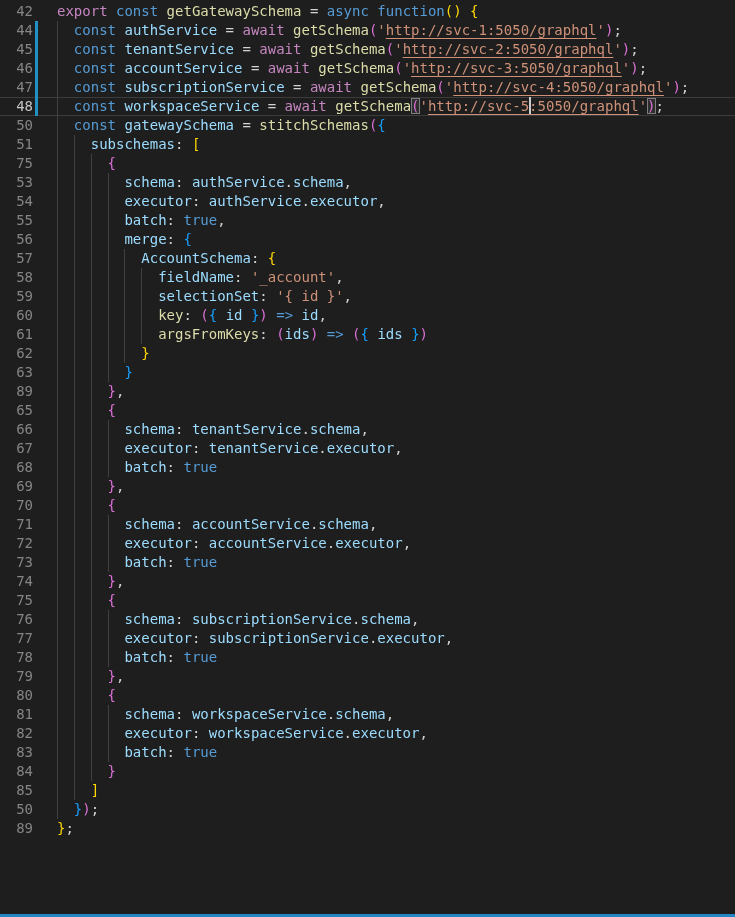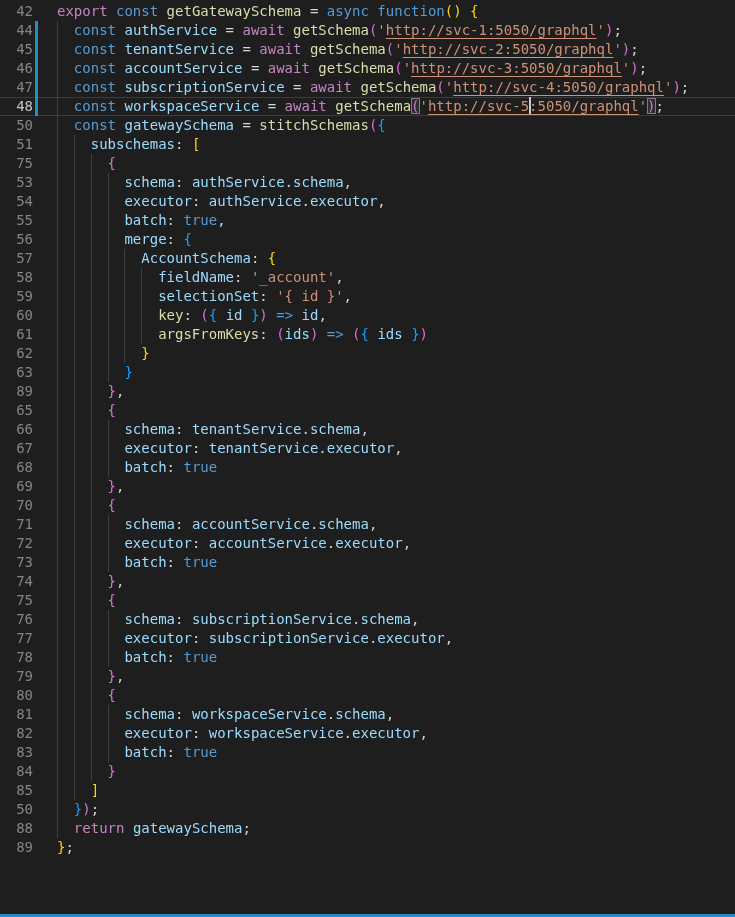--- a/index.html
+++ b/index.html
@@ -66,16 +66,15 @@
     <div class="line"><span class="num">77</span><span class="guide" style="left: calc(0ch + 57px);"></span><span class="guide" style="left: calc(2ch + 57px);"></span><span class="guide" style="left: calc(4ch + 57px);"></span><span class="guide" style="left: calc(6ch + 57px);"></span><span class="t pu">        </span><span class="t vr">executor</span><span class="t pu">: </span><span class="t vr">subscriptionService</span><span class="t pu">.</span><span class="t vr">executor</span><span class="t pu">,</span></div>
     <div class="line"><span class="num">78</span><span class="guide" style="left: calc(0ch + 57px);"></span><span class="guide" style="left: calc(2ch + 57px);"></span><span class="guide" style="left: calc(4ch + 57px);"></span><span class="guide" style="left: calc(6ch + 57px);"></span><span class="t pu">        </span><span class="t vr">batch</span><span class="t pu">: </span><span class="t kw2">true</span></div>
     <div class="line"><span class="num">79</span><span class="guide" style="left: calc(0ch + 57px);"></span><span class="guide" style="left: calc(2ch + 57px);"></span><span class="guide" style="left: calc(4ch + 57px);"></span><span class="t pu">      </span><span class="t b2">}</span><span class="t pu">,</span></div>
     <div class="line"><span class="num">80</span><span class="guide" style="left: calc(0ch + 57px);"></span><span class="guide" style="left: calc(2ch + 57px);"></span><span class="guide" style="left: calc(4ch + 57px);"></span><span class="t pu">      </span><span class="t b2">{</span></div>
     <div class="line"><span class="num">81</span><span class="guide" style="left: calc(0ch + 57px);"></span><span class="guide" style="left: calc(2ch + 57px);"></span><span class="guide" style="left: calc(4ch + 57px);"></span><span class="guide" style="left: calc(6ch + 57px);"></span><span class="t pu">        </span><span class="t vr">schema</span><span class="t pu">: </span><span class="t vr">workspaceService</span><span class="t pu">.</span><span class="t vr">schema</span><span class="t pu">,</span></div>
     <div class="line"><span class="num">82</span><span class="guide" style="left: calc(0ch + 57px);"></span><span class="guide" style="left: calc(2ch + 57px);"></span><span class="guide" style="left: calc(4ch + 57px);"></span><span class="guide" style="left: calc(6ch + 57px);"></span><span class="t pu">        </span><span class="t vr">executor</span><span class="t pu">: </span><span class="t vr">workspaceService</span><span class="t pu">.</span><span class="t vr">executor</span><span class="t pu">,</span></div>
     <div class="line"><span class="num">83</span><span class="guide" style="left: calc(0ch + 57px);"></span><span class="guide" style="left: calc(2ch + 57px);"></span><span class="guide" style="left: calc(4ch + 57px);"></span><span class="guide" style="left: calc(6ch + 57px);"></span><span class="t pu">        </span><span class="t vr">batch</span><span class="t pu">: </span><span class="t kw2">true</span></div>
     <div class="line"><span class="num">84</span><span class="guide" style="left: calc(0ch + 57px);"></span><span class="guide" style="left: calc(2ch + 57px);"></span><span class="guide" style="left: calc(4ch + 57px);"></span><span class="t pu">      </span><span class="t b2">}</span></div>
     <div class="line"><span class="num">85</span><span class="guide" style="left: calc(0ch + 57px);"></span><span class="guide" style="left: calc(2ch + 57px);"></span><span class="t pu">    </span><span class="t b1">]</span></div>
     <div class="line"><span class="num">50</span><span class="guide" style="left: calc(0ch + 57px);"></span><span class="t pu">  </span><span class="t b3">}</span><span class="t b2">)</span><span class="t pu">;</span></div>
-    <div class="line"><span class="num">88</span><span class="guide" style="left: calc(0ch + 57px);"></span><span class="t pu">  </span><span class="t kw1">return</span><span class="t pu"> </span><span class="t vr">gatewaySchema</span><span class="t pu">;</span></div>
     <div class="line"><span class="num">89</span><span class="t b1">}</span><span class="t pu">;</span></div>
   </div>
 <div id="bottom-divider"></div>
 
 </body></html>

